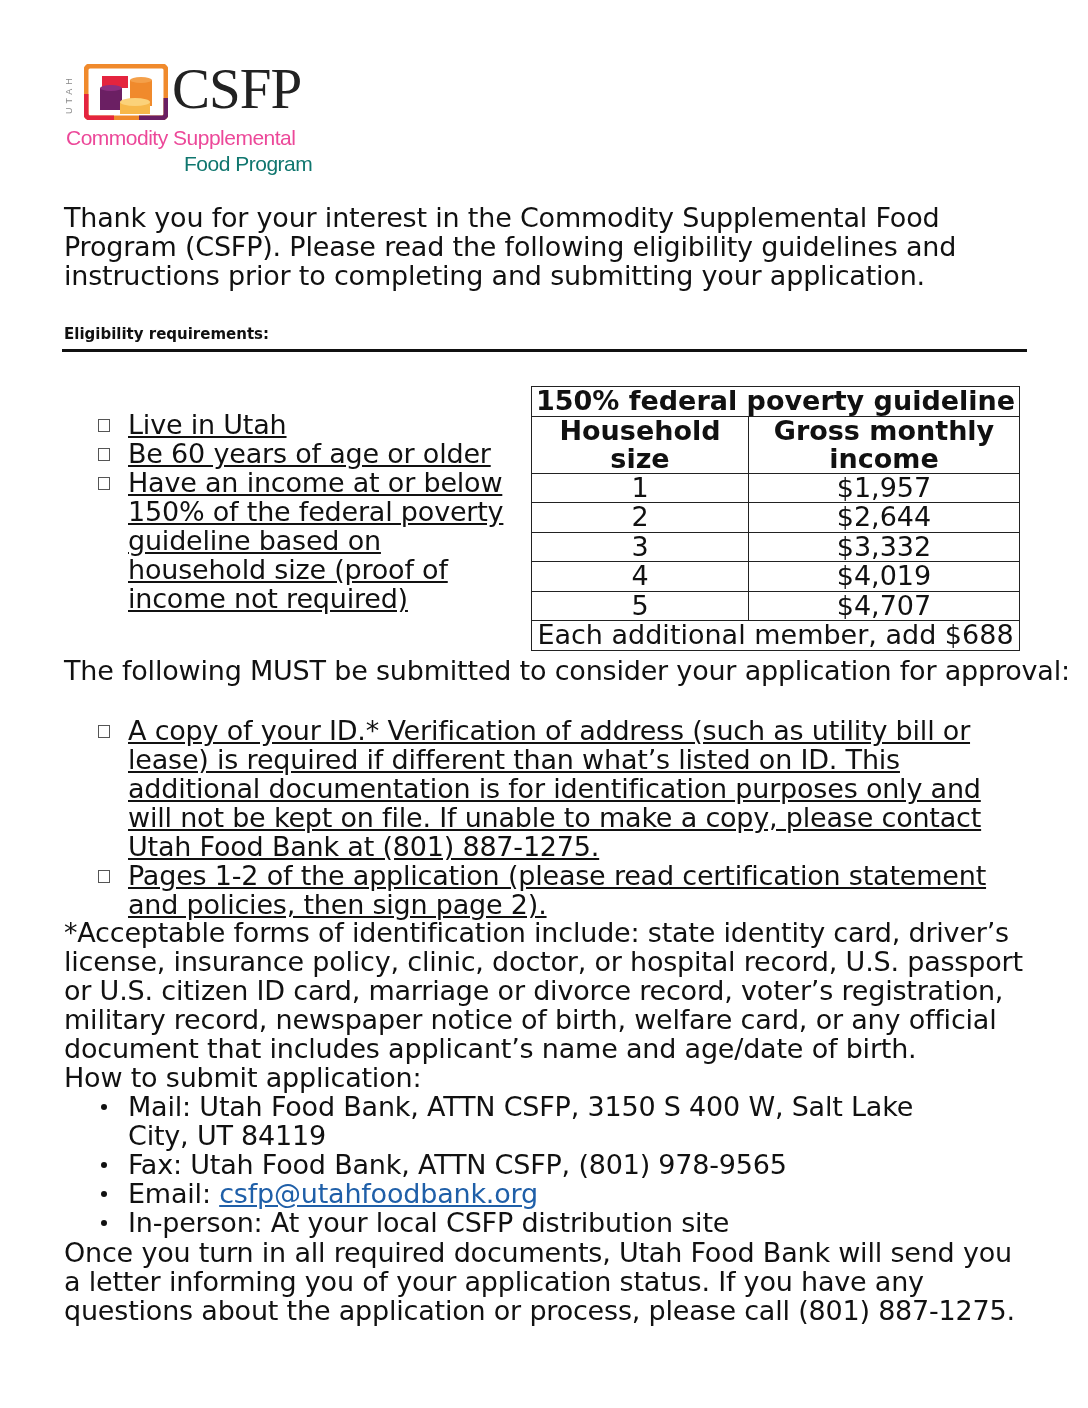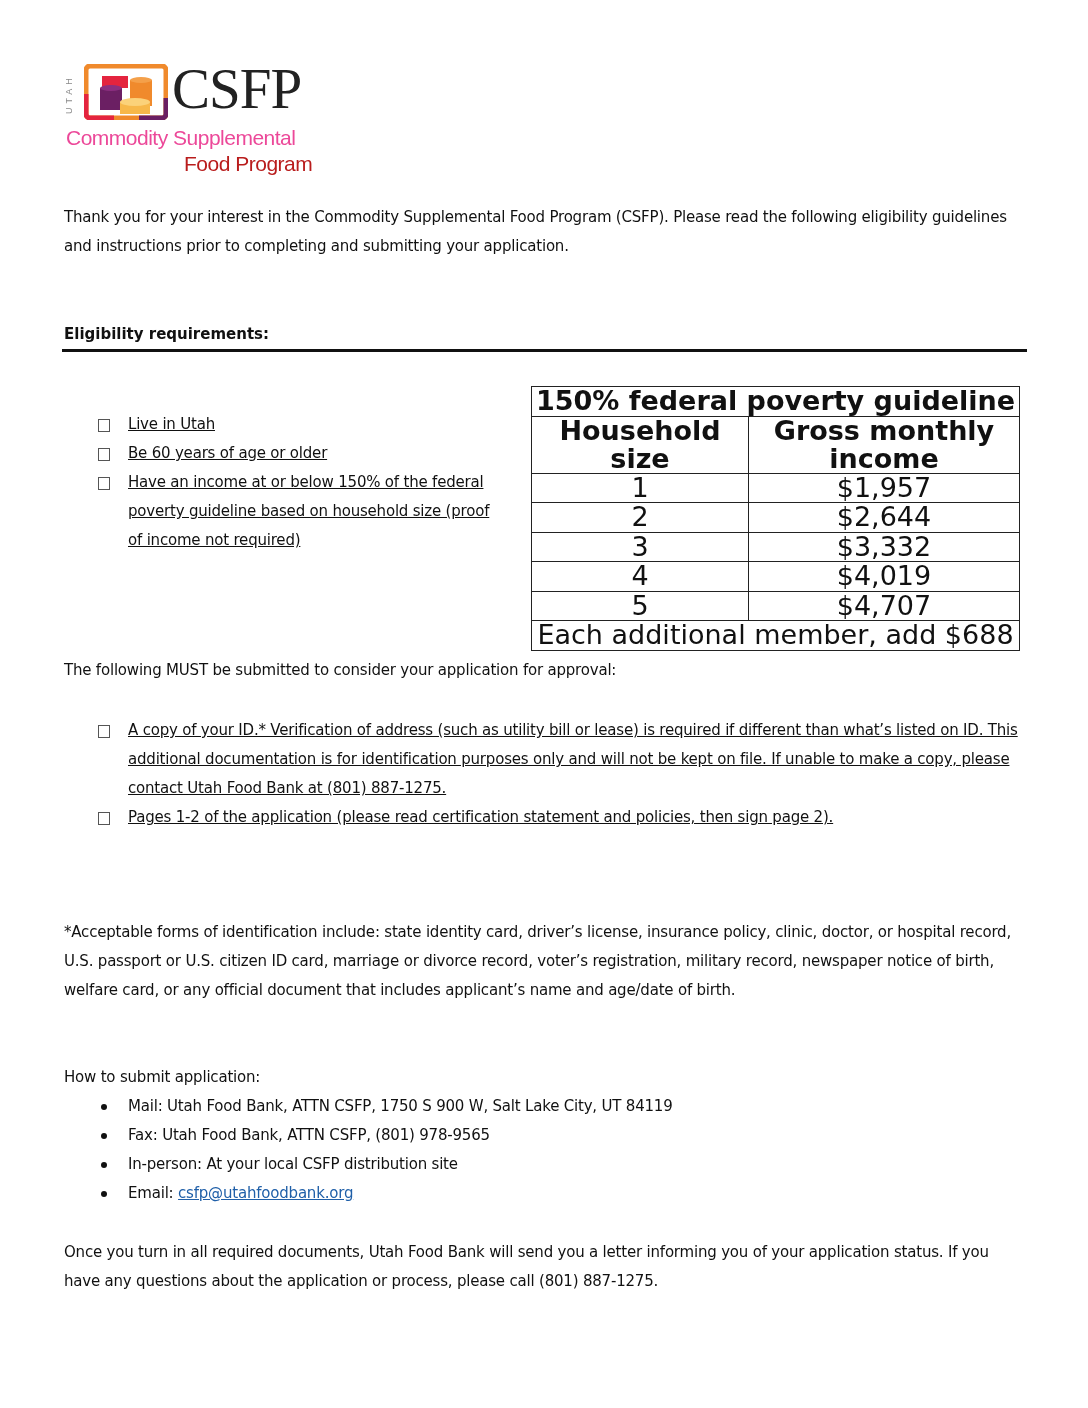--- a/index.html
+++ b/index.html
@@ -2,34 +2,34 @@
 <html><head>
 <meta charset="utf-8">
 <style>
   html, body { margin: 0; padding: 0; background: #ffffff; }
   body {
     width: 1088px; height: 1408px; position: relative; overflow: hidden;
     font-family: "DejaVu Sans", "Liberation Sans", sans-serif;
     color: #111111;
   }
   .abs { position: absolute; }
-  .txt { font-size: 15px; line-height: 29px; letter-spacing: -0.2px; }
+  .txt { font-size: 27px; line-height: 29px; letter-spacing: -0.2px; }
 
   
   #logo { left: 64px; top: 62px; width: 270px; height: 120px; }
   #logo .utah { position: absolute; left: 0; top: 4px; width: 12px; height: 56px;
     font-size: 9px; color: #8a8a8a; writing-mode: vertical-rl; transform: rotate(180deg);
     letter-spacing: 4px; text-align: center; font-family: "Liberation Sans", sans-serif; }
   #logo .mark { position: absolute; left: 20px; top: 2px; width: 84px; height: 56px; }
   #logo .csfp { position: absolute; left: 108px; top: -8px; font-family: "Liberation Serif", serif;
     font-size: 57px; color: #222; letter-spacing: -1px; line-height: 70px; }
   #logo .sub1 { position: absolute; left: 2px; top: 64px; font-family: "Liberation Sans", sans-serif;
     font-size: 21px; color: #ec4899; font-weight: 300; letter-spacing: -0.5px; }
   #logo .sub2 { position: absolute; left: 120px; top: 90px; font-family: "Liberation Sans", sans-serif;
-    font-size: 21px; color: #b91c1c; letter-spacing: -0.5px; }
+    font-size: 21px; color: #0f766e; letter-spacing: -0.5px; }
 
   #intro { left: 64px; top: 203px; width: 960px; }
   #elig-heading { left: 64px; top: 320px; font-weight: bold; font-size: 15px; line-height: 29px; }
   #elig-rule { left: 62px; top: 349px; width: 965px; height: 3px; background: #111; }
 
   ul.boxlist { list-style: none; margin: 0; padding: 0; text-decoration: underline; }
   ul.boxlist li { position: relative; padding-left: 64px; }
   ul.boxlist li .box { position: absolute; left: 34px; top: 9px; width: 10px; height: 11px;
     border: 1px solid #555; }
 
@@ -150,29 +150,29 @@
     <span>Pages 1-2 of the application (please read certification statement and policies, then sign page 2).</span>
   </li>
 </ul>
 
 <p id="acceptable" class="abs txt" style="margin:0">*Acceptable forms of identification include: state identity card, driver’s license, insurance policy, clinic, doctor, or hospital record, U.S. passport or U.S. citizen ID card, marriage or divorce record, voter’s registration, military record, newspaper notice of birth, welfare card, or any official document that includes applicant’s name and age/date of birth.</p>
 
 <div id="submit-heading" class="abs txt">How to submit application:</div>
 <ul id="submit-list" class="abs bullets txt">
   <li>
     <span class="dot"></span>
-    <span>Mail: Utah Food Bank, ATTN CSFP, 1750 S 900 W, Salt Lake City, UT 84119</span>
+    <span>Mail: Utah Food Bank, ATTN CSFP, 3150 S 400 W, Salt Lake City, UT 84119</span>
   </li>
   <li>
     <span class="dot"></span>
     <span>Fax: Utah Food Bank, ATTN CSFP, (801) 978-9565</span>
   </li>
   <li>
     <span class="dot"></span>
-    <span>In-person: At your local CSFP distribution site</span>
+    <span style="white-space:pre">Email: </span><a class="email" href="mailto:csfp@utahfoodbank.org">csfp@utahfoodbank.org</a>
   </li>
   <li>
     <span class="dot"></span>
-    <span style="white-space:pre">Email: </span><a class="email" href="mailto:csfp@utahfoodbank.org">csfp@utahfoodbank.org</a>
+    <span>In-person: At your local CSFP distribution site</span>
   </li>
 </ul>
 
 <p id="closing" class="abs txt" style="margin:0">Once you turn in all required documents, Utah Food Bank will send you a letter informing you of your application status. If you have any questions about the application or process, please call (801) 887-1275.</p>
 
 </body></html>

